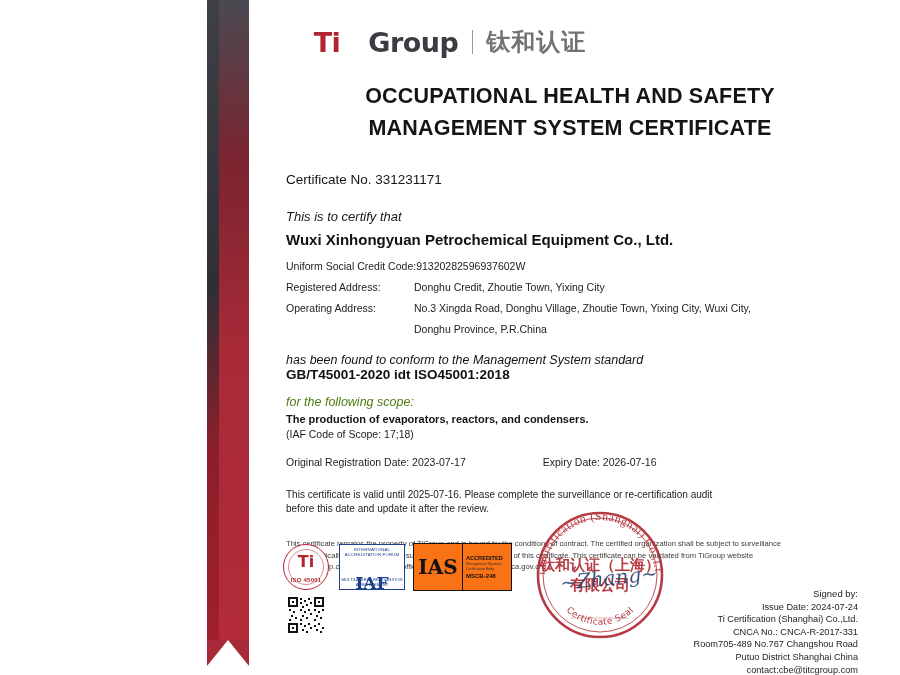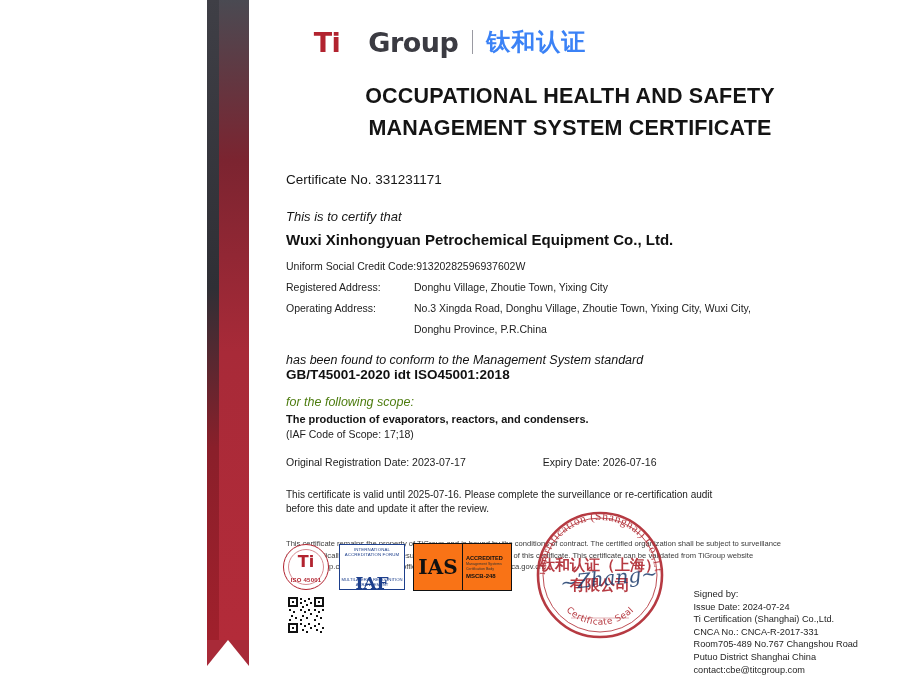--- a/index.html
+++ b/index.html
@@ -94,21 +94,21 @@
     width: 1px;
     height: 24px;
     background: #9a9aa2;
     margin: 0 9px 0 9px;
     vertical-align: middle;
   }
   .brand .cn {
     font-family: "DejaVu Sans", sans-serif;
     font-size: 24px;
     font-weight: bold;
-    color: #3b82f6;
+    color: #737373;
     vertical-align: middle;
     letter-spacing: 1px;
   }
 
   
   .title {
     position: absolute;
     top: 80px;
     left: 250px;
     width: 640px;
@@ -372,21 +372,21 @@
     color: #1b3a6b;
     transform: rotate(-6deg);
     opacity: 0.85;
   }
 
   
   .footer {
     position: absolute;
     right: 42px;
     top: 588px;
-    text-align: left;
+    text-align: right;
     font-size: 9.2px;
     line-height: 12.6px;
     color: #1d1d1d;
   }
   .footer .signed {
     font-size: 9.5px;
   }
 </style>
 </head>
 <body>
@@ -418,21 +418,21 @@
 
     <div class="company">Wuxi Xinhongyuan Petrochemical Equipment Co., Ltd.</div>
 
     <div class="field-row">
       <span class="field-label">Uniform Social Credit Code:</span>
       <span class="field-value">91320282596937602W</span>
     </div>
 
     <div class="field-row">
       <span class="field-label">Registered Address:</span>
-      <span class="field-value">Donghu Village, Zhoutie Town, Yixing City</span>
+      <span class="field-value">Donghu Credit, Zhoutie Town, Yixing City</span>
     </div>
 
     <div class="field-row">
       <span class="field-label">Operating Address:</span>
       <span class="field-value">
         <span>No.3 Xingda Road, Donghu Village, Zhoutie Town, Yixing City, Wuxi City,</span>
         <span class="second-line">Donghu Province, P.R.China</span>
       </span>
     </div>
 

